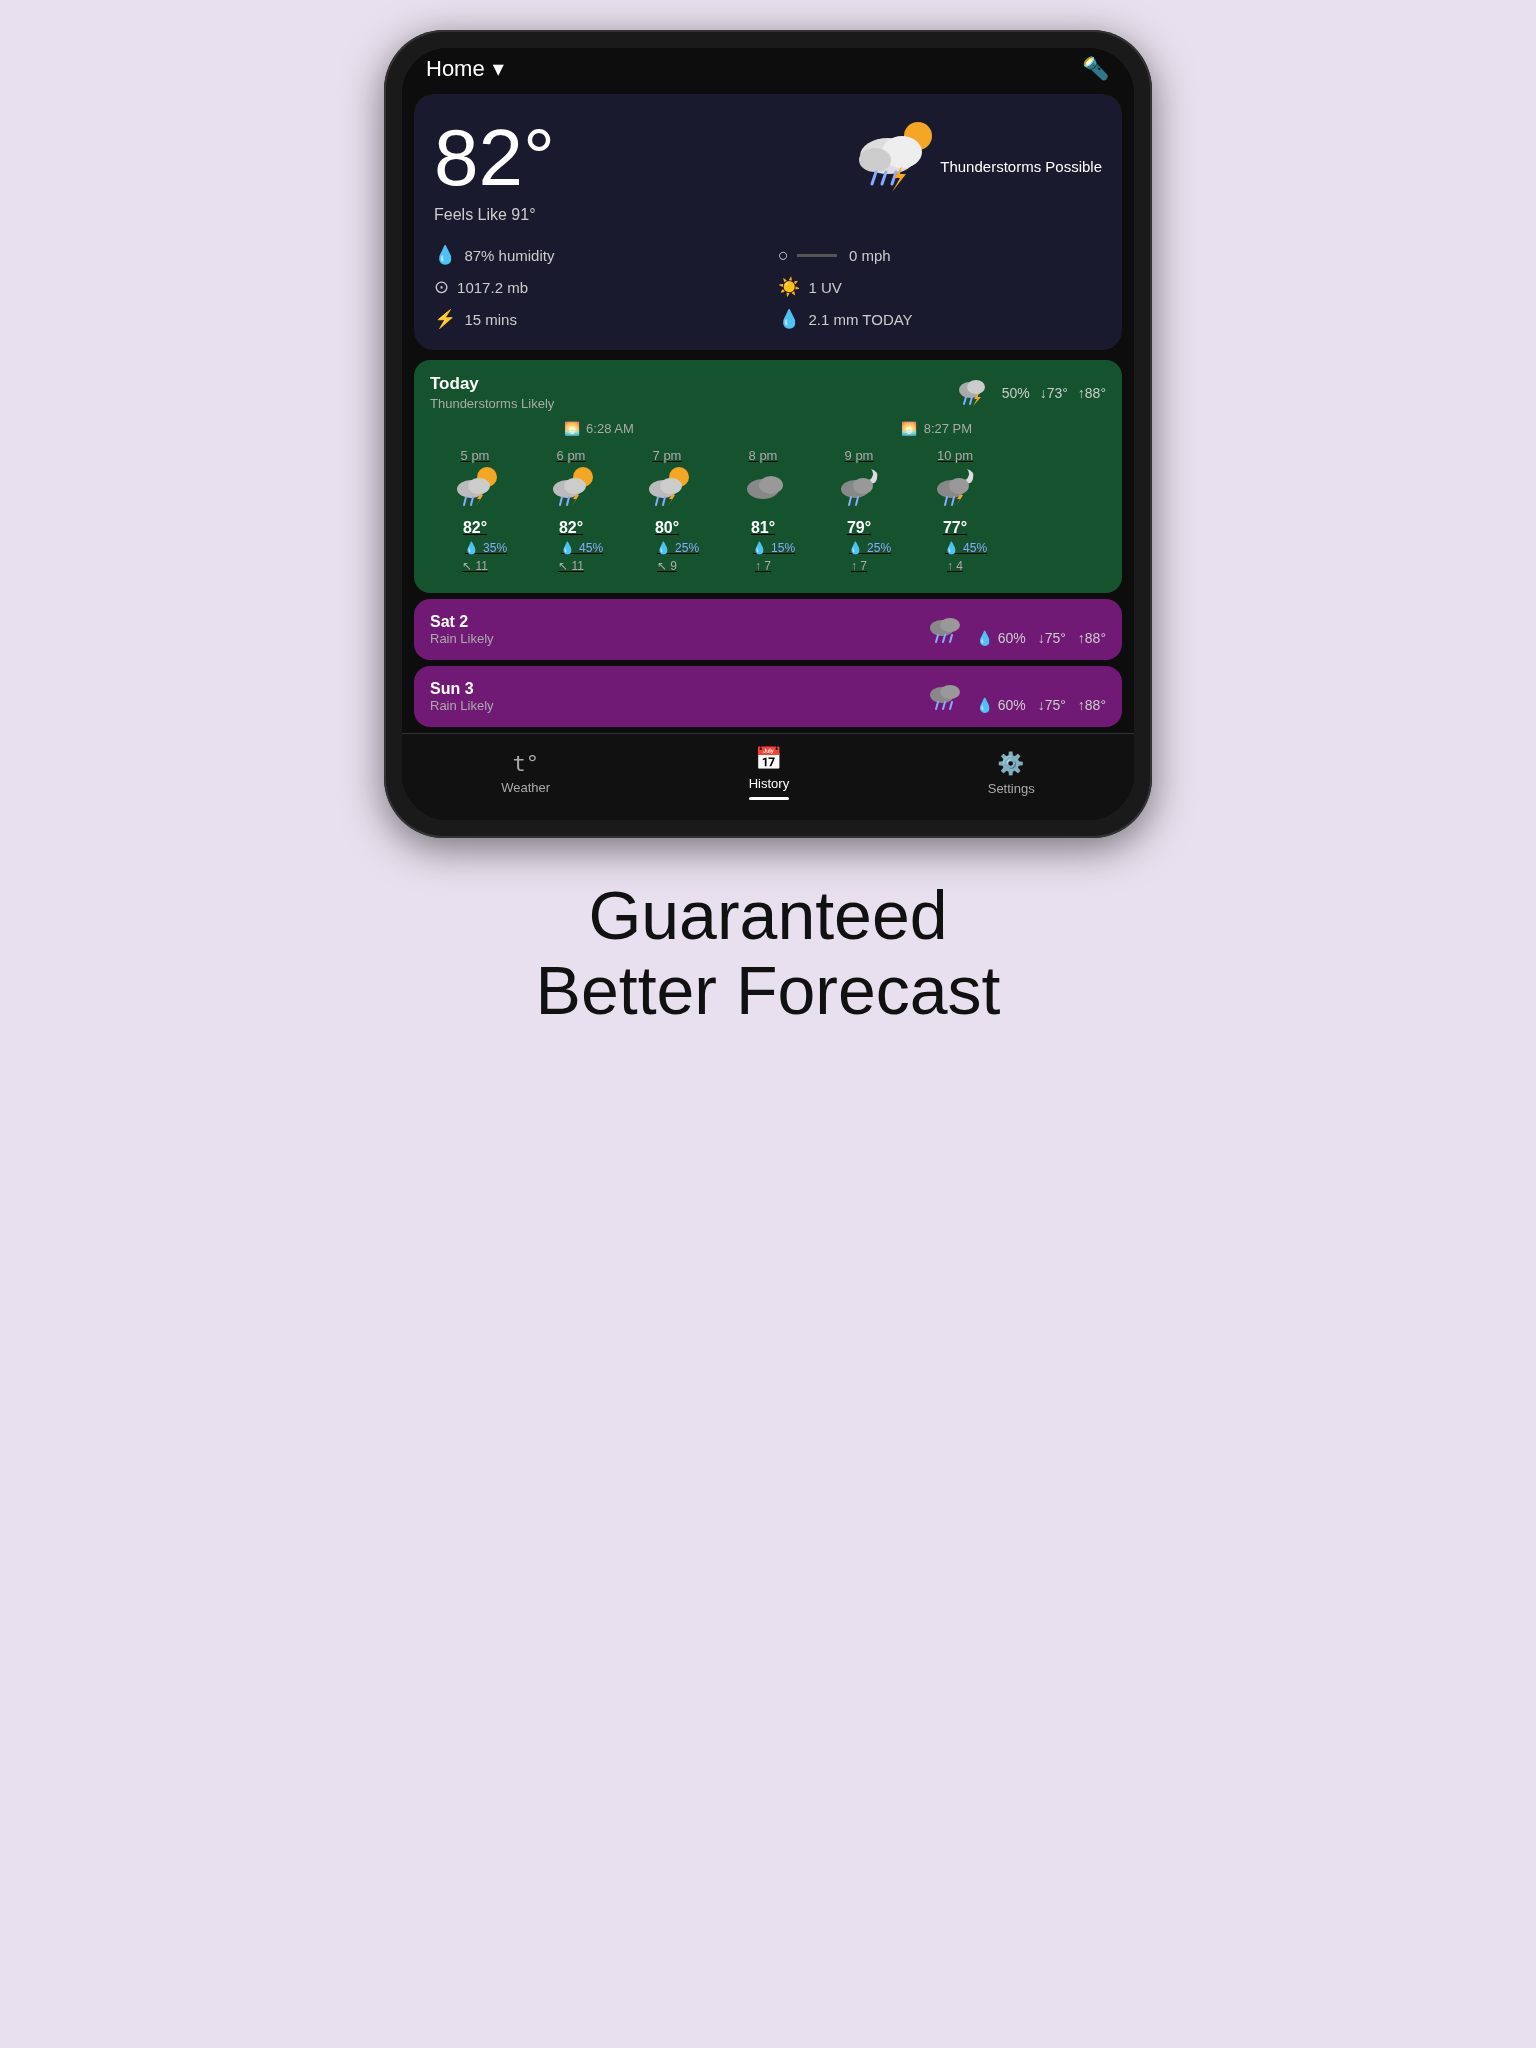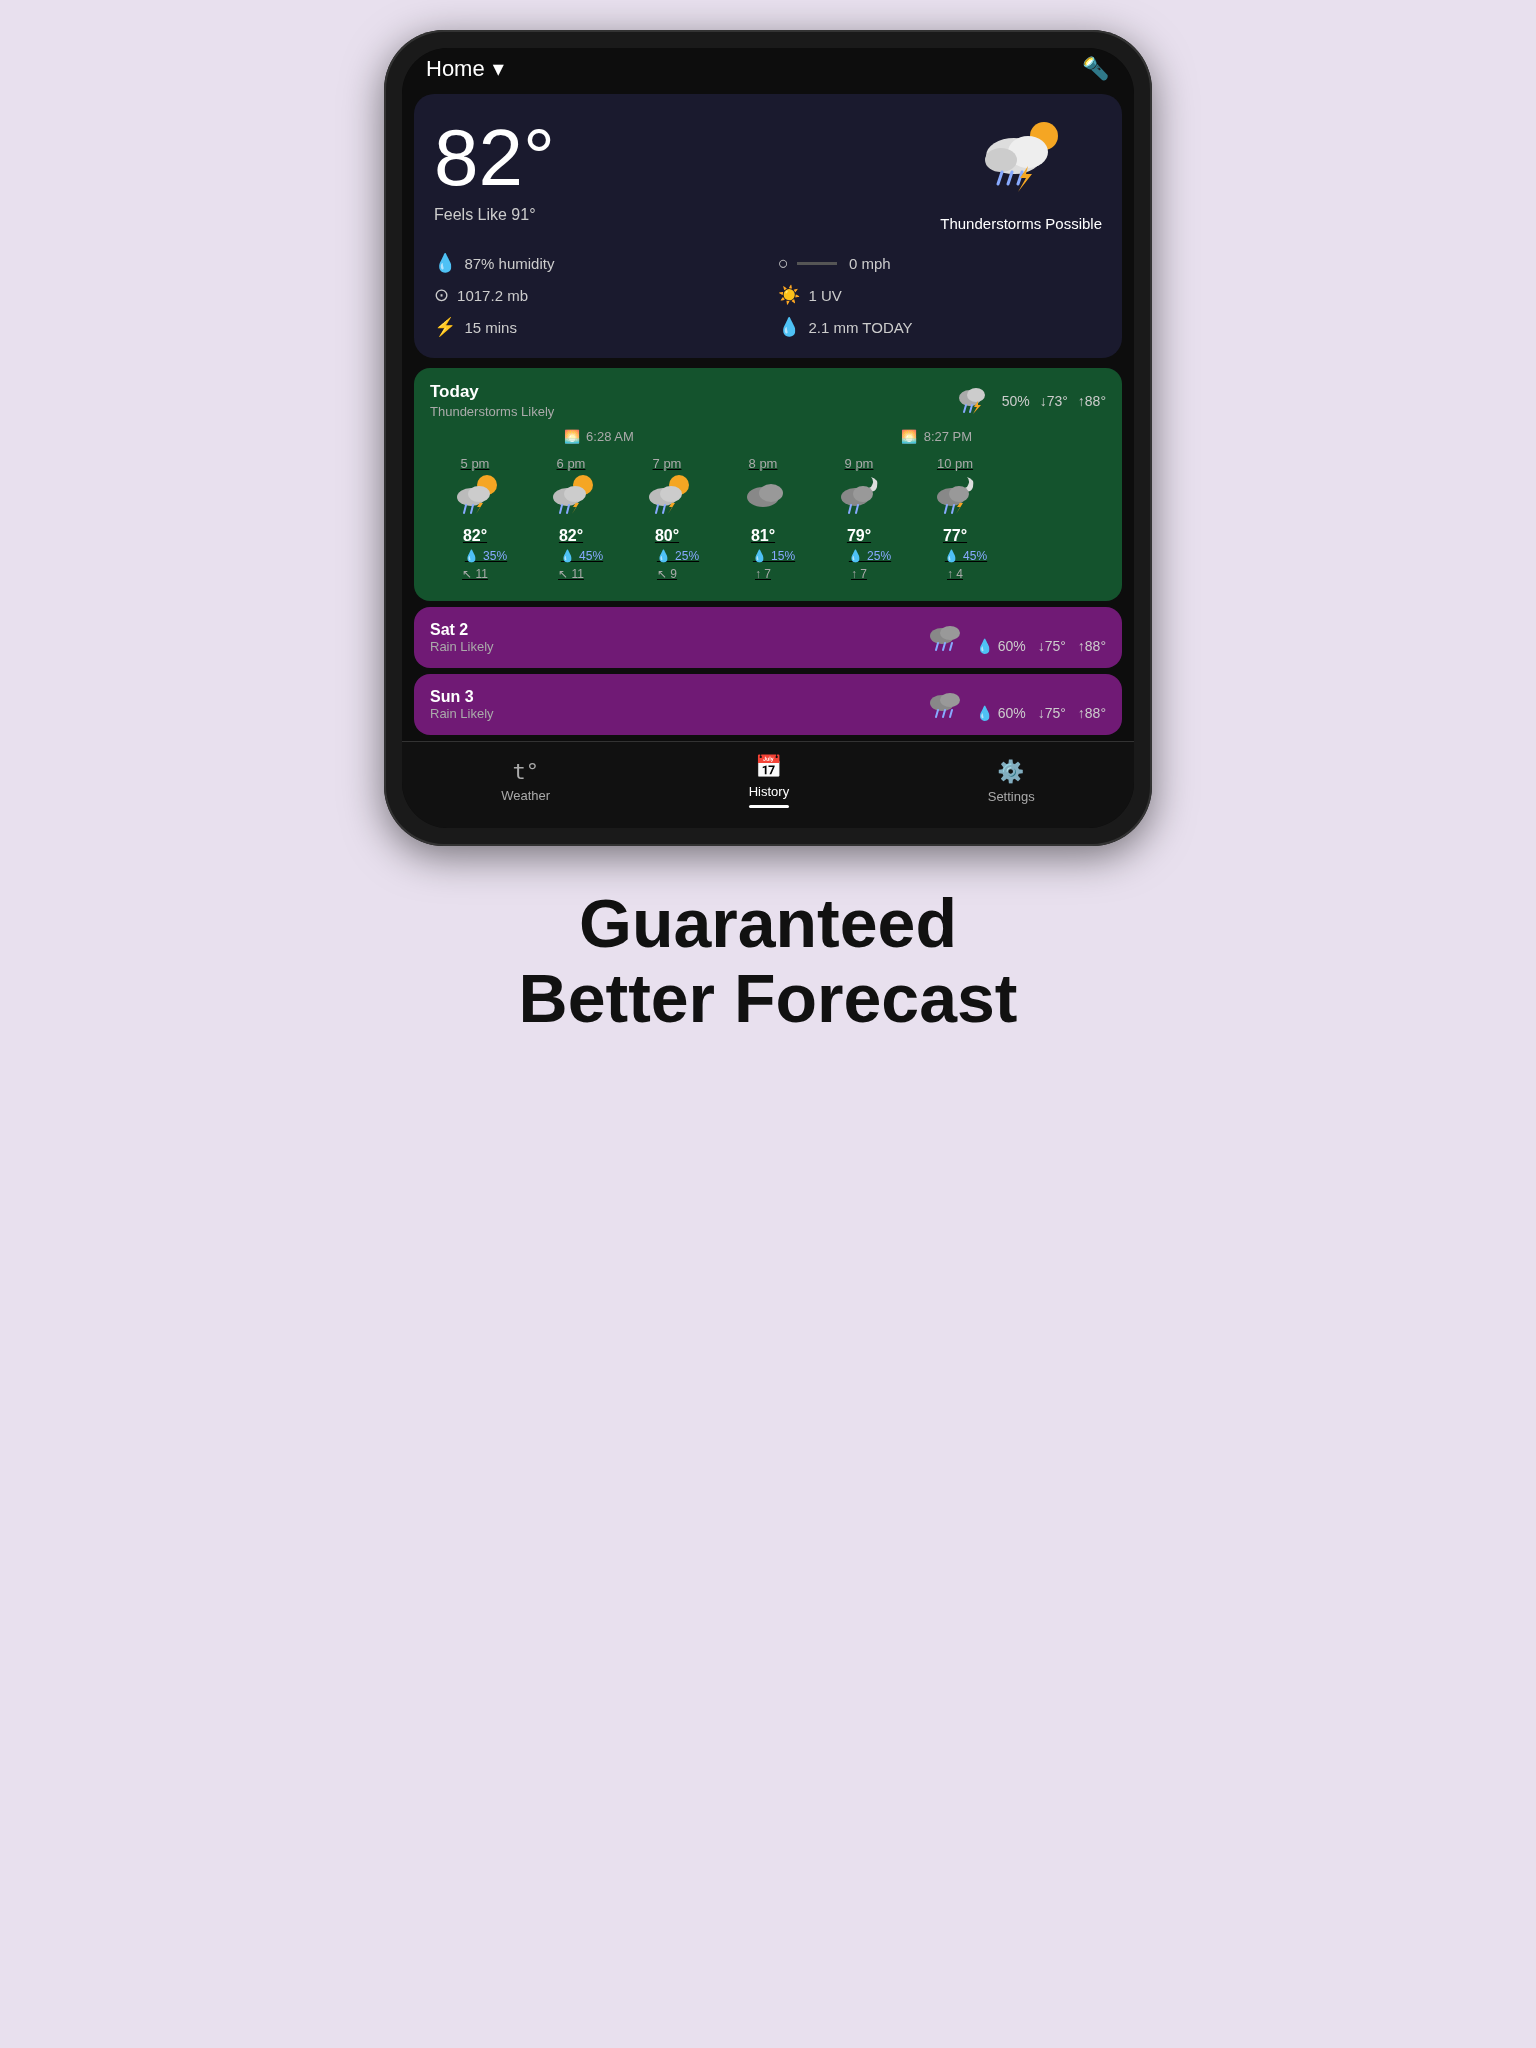--- a/index.html
+++ b/index.html
@@ -68,21 +68,21 @@
       font-weight: 300;
       line-height: 1;
     }
     .feels-like {
       color: #ccc;
       font-size: 16px;
       margin-top: 8px;
     }
     .condition-section {
       display: flex;
-      flex-direction: column;
+      flex-direction: row;
       align-items: center;
     }
     .weather-icon-main {
       font-size: 70px;
       line-height: 1;
     }
     .condition-text {
       color: #fff;
       font-size: 15px;
       text-align: center;
@@ -235,21 +235,21 @@
       border-radius: 2px;
       margin-top: 2px;
     }
     .tagline {
       text-align: center;
       margin-top: 40px;
       padding: 0 80px;
     }
     .tagline-text {
       font-size: 68px;
-      font-weight: 700;
+      font-weight: 400;
       color: #111;
       line-height: 1.1;
     }
   </style>
 </head>
 <body>
 
 <div class="phone-wrapper">
   <div class="phone-frame">
     <div class="phone-screen">

